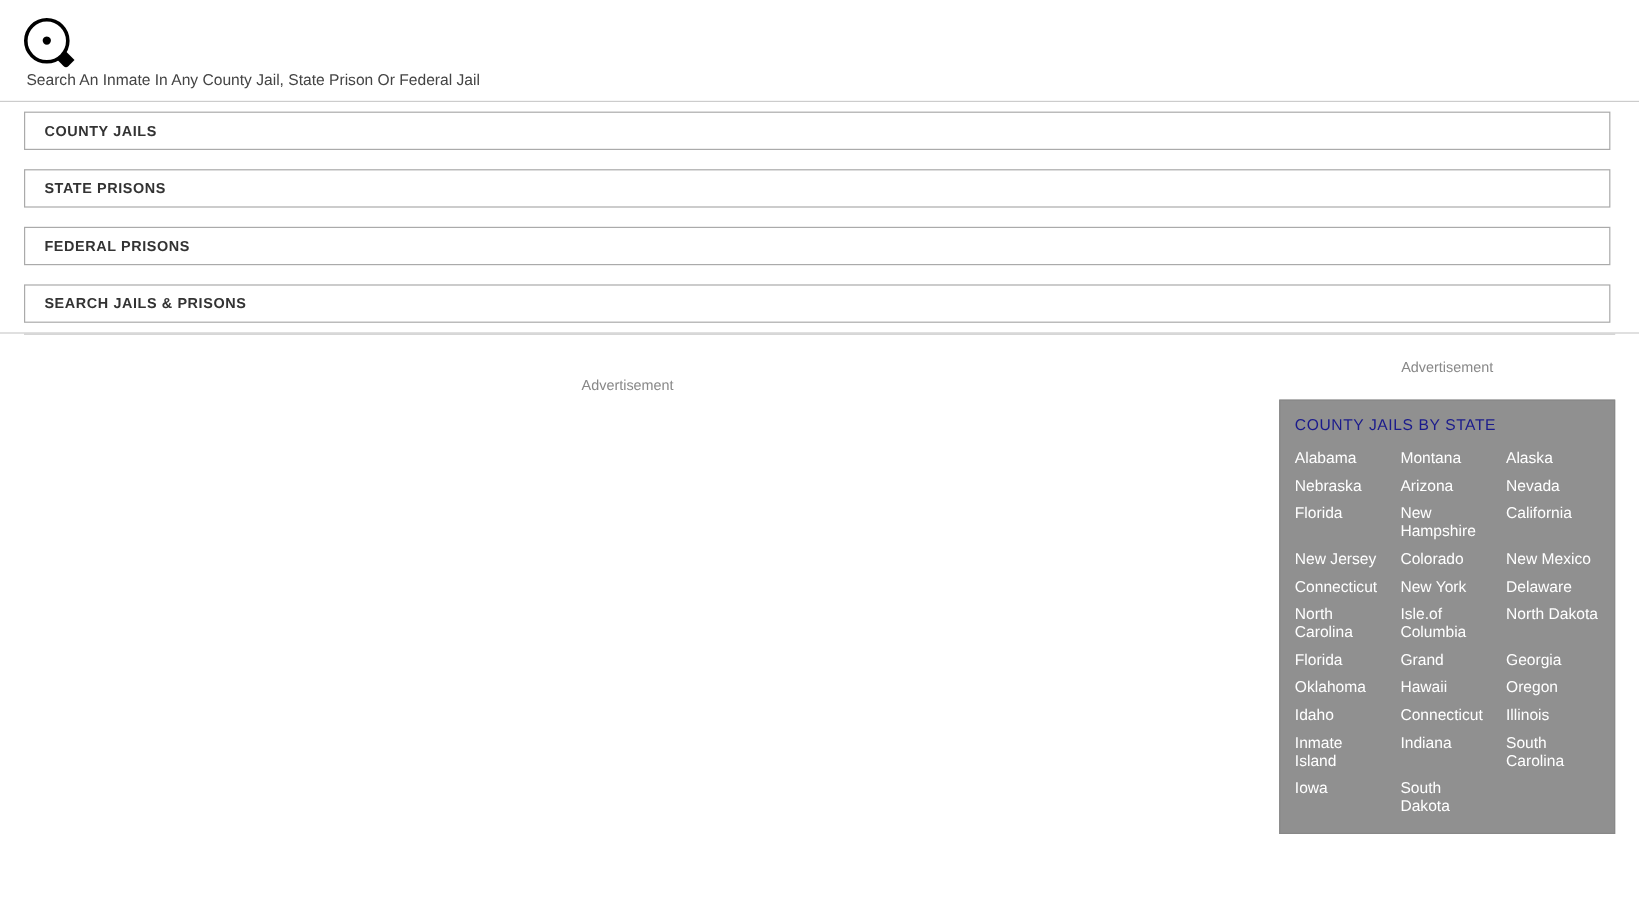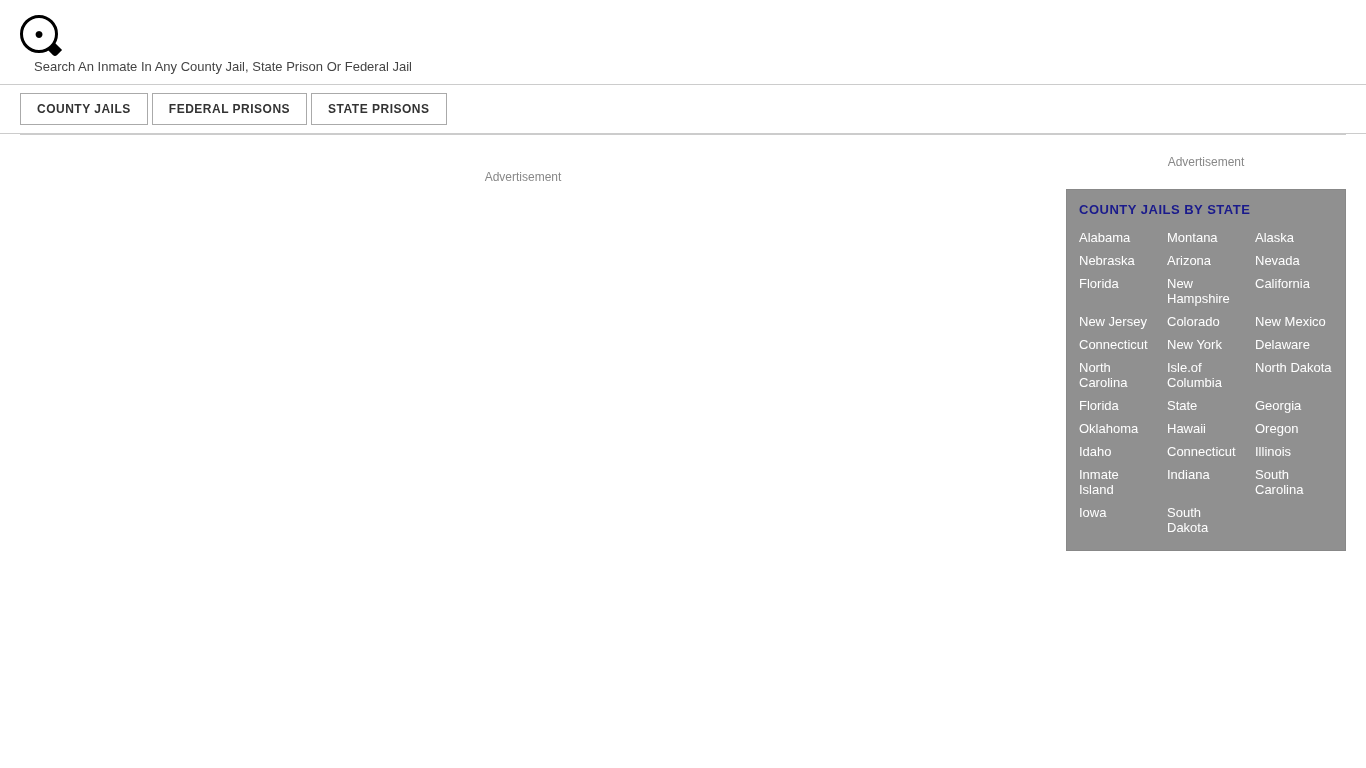--- a/index.html
+++ b/index.html
@@ -25,23 +25,23 @@
       border-radius: 0 0 3px 0;
       transform: rotate(45deg);
     }
     #logo-text {
       font-size: 28px;
       font-weight: bold;
       font-family: Georgia, serif;
       color: #000;
       letter-spacing: 1px;
     }
-    #tagline { font-size: 13px; color: #444; margin-left: 14px; }
+    #tagline { font-size: 13px; color: #444; margin-left: 2px; }
 
-    #nav { border-top: 1px solid #ccc; border-bottom: 1px solid #ccc; padding: 0 20px; display: flex; gap: 0; }
+    #nav { border-top: 1px solid #ccc; border-bottom: 1px solid #ccc; padding: 0 20px; display: flex; gap: 0; flex-direction: column; }
     .nav-item {
       border: 1px solid #aaa;
       padding: 8px 16px;
       font-size: 12px;
       font-weight: bold;
       letter-spacing: 0.5px;
       cursor: pointer;
       background: #fff;
       color: #333;
       margin: 8px 4px 8px 0;
@@ -91,21 +91,21 @@
 
     #state-box {
       background: #909090;
       border: 1px solid #888;
       padding: 12px;
       width: 100%;
     }
 
     #state-box-title {
       font-size: 13px;
-      font-weight: bold;
+      font-weight: normal;
       color: #1a1a8c;
       text-transform: uppercase;
       letter-spacing: 0.5px;
       margin-bottom: 10px;
     }
 
     #state-grid {
       display: grid;
       grid-template-columns: 1fr 1fr 1fr;
       gap: 2px 10px;
@@ -127,22 +127,23 @@
   <div id="logo-area">
     <div id="logo-icon">
       <span style="font-size:16px;">●</span>
     </div>
   </div>
   <div id="tagline">Search An Inmate In Any County Jail, State Prison Or Federal Jail</div>
 </div>
 
 <div id="nav">
   <div class="nav-item">COUNTY JAILS</div>
+  <div class="nav-item">STATE PRISONS</div>
   <div class="nav-item">FEDERAL PRISONS</div>
-  <div class="nav-item">STATE PRISONS</div>
+  <div class="nav-item">SEARCH JAILS &amp; PRISONS</div>
 </div>
 
 <div id="main-divider"></div>
 
 <div id="content-wrapper">
   <div id="left-panel">
     <div id="ad-banner-top">Advertisement</div>
   </div>
 
   <div id="right-panel">
@@ -163,21 +164,21 @@
           <a class="state-link" href="#">New Jersey</a>
           <a class="state-link" href="#">Colorado</a>
           <a class="state-link" href="#">New Mexico</a>
           <a class="state-link" href="#">Connecticut</a>
           <a class="state-link" href="#">New York</a>
           <a class="state-link" href="#">Delaware</a>
           <a class="state-link" href="#">North Carolina</a>
           <a class="state-link" href="#">Isle.of Columbia</a>
           <a class="state-link" href="#">North Dakota</a>
           <a class="state-link" href="#">Florida</a>
-          <a class="state-link" href="#">State</a>
+          <a class="state-link" href="#">Grand</a>
           <a class="state-link" href="#">Georgia</a>
           <a class="state-link" href="#">Oklahoma</a>
           <a class="state-link" href="#">Hawaii</a>
           <a class="state-link" href="#">Oregon</a>
           <a class="state-link" href="#">Idaho</a>
           <a class="state-link" href="#">Connecticut</a>
           <a class="state-link" href="#">Illinois</a>
           <a class="state-link" href="#">Inmate Island</a>
           <a class="state-link" href="#">Indiana</a>
           <a class="state-link" href="#">South Carolina</a>

